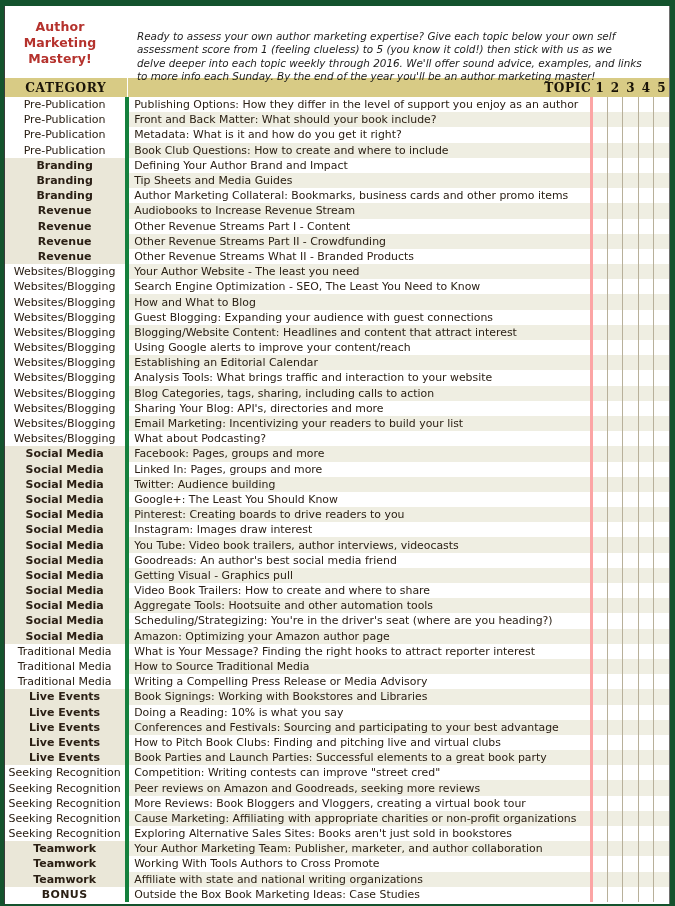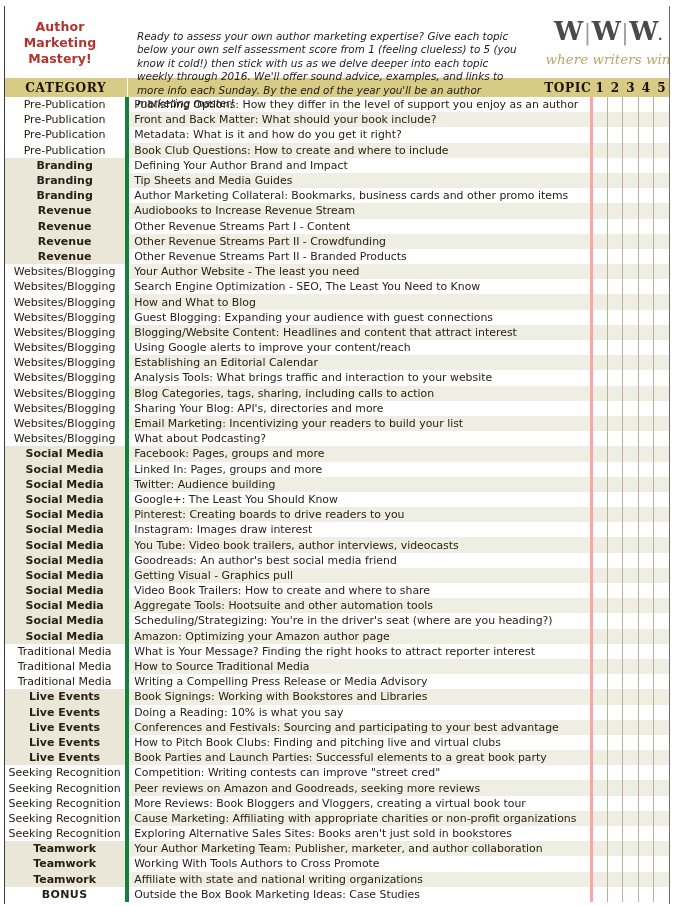--- a/index.html
+++ b/index.html
@@ -7,21 +7,21 @@
     background: #9a9a9a;
   }
   body {
     width: 675px; height: 906px;
     overflow: hidden;
     font-family: "DejaVu Sans", sans-serif;
   }
   #page {
     position: relative;
     width: 675px; height: 906px;
-    background: #ffffff;
+    background: #14532d;
     box-sizing: border-box;
   }
   #sheet {
     position: absolute;
     left: 4px; top: 6px;
     width: 666px; height: 898px;
     background: #ffffff;
     border-left: 1px solid #3a3a3a;
     border-right: 1px solid #6e6e6e;
     box-sizing: border-box;
@@ -190,24 +190,20 @@
 
 <div id="page">
   <div id="sheet">
 
     <div class="header">
       <div class="hdr-title">
         <div class="t">Author Marketing Mastery!</div>
       </div>
       <div class="hdr-intro">
         <p>Ready to assess your own author marketing expertise? Give each topic below your own self assessment score from 1 (feeling clueless) to 5 (you know it cold!) then stick with us as we delve deeper into each topic weekly through 2016. We'll offer sound advice, examples, and links to more info each Sunday. By the end of the year you'll be an author marketing master!</p>
-      </div>
-      <div class="hdr-logo">
-        <div class="www">W<span class="bar">|</span>W<span class="bar">|</span>W<span class="dot">.</span></div>
-        <div class="tag">where writers win</div>
       </div>
     </div>
 
     <table class="grid">
       <colgroup>
         <col class="c-cat">
           <col class="c-top">
         <col class="c-score">
           <col class="c-score">
           <col class="c-score">
@@ -311,21 +307,21 @@
             <td class="cat grp-shade">Revenue</td>
             <td class="top">Other Revenue Streams Part II - Crowdfunding</td>
             <td class="sc"></td>
             <td class="sc"></td>
             <td class="sc"></td>
             <td class="sc"></td>
             <td class="sc"></td>
           </tr>
           <tr>
             <td class="cat grp-shade">Revenue</td>
-            <td class="top">Other Revenue Streams Part II - Branded Products</td>
+            <td class="top">Other Revenue Streams What II - Branded Products</td>
             <td class="sc"></td>
             <td class="sc"></td>
             <td class="sc"></td>
             <td class="sc"></td>
             <td class="sc"></td>
           </tr>
           <tr class="alt">
             <td class="cat grp-plain">Websites/Blogging</td>
             <td class="top">Your Author Website - The least you need</td>
             <td class="sc"></td>

